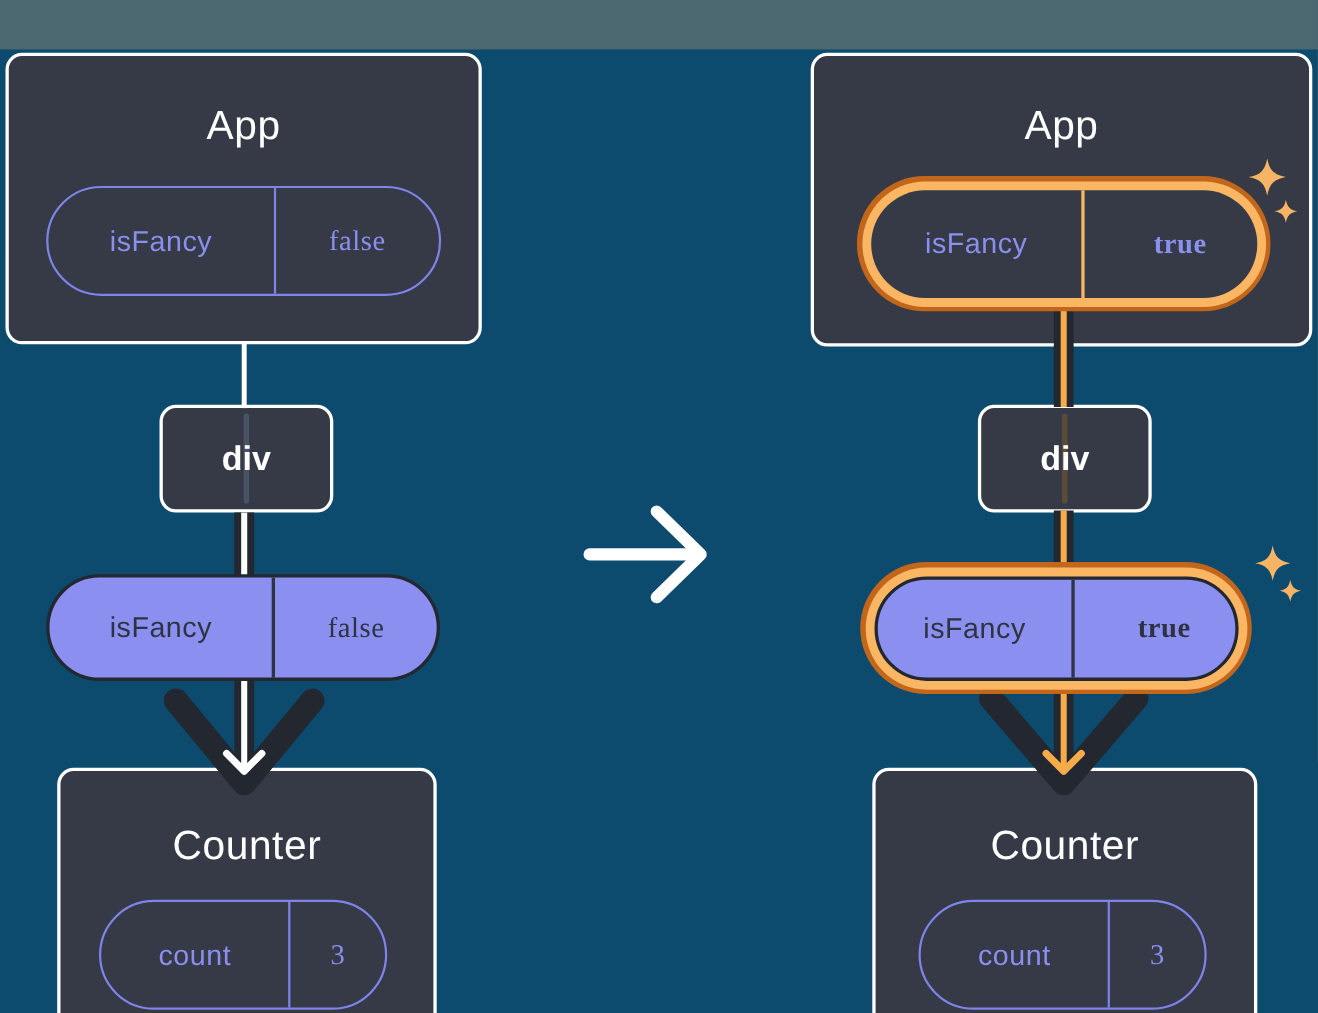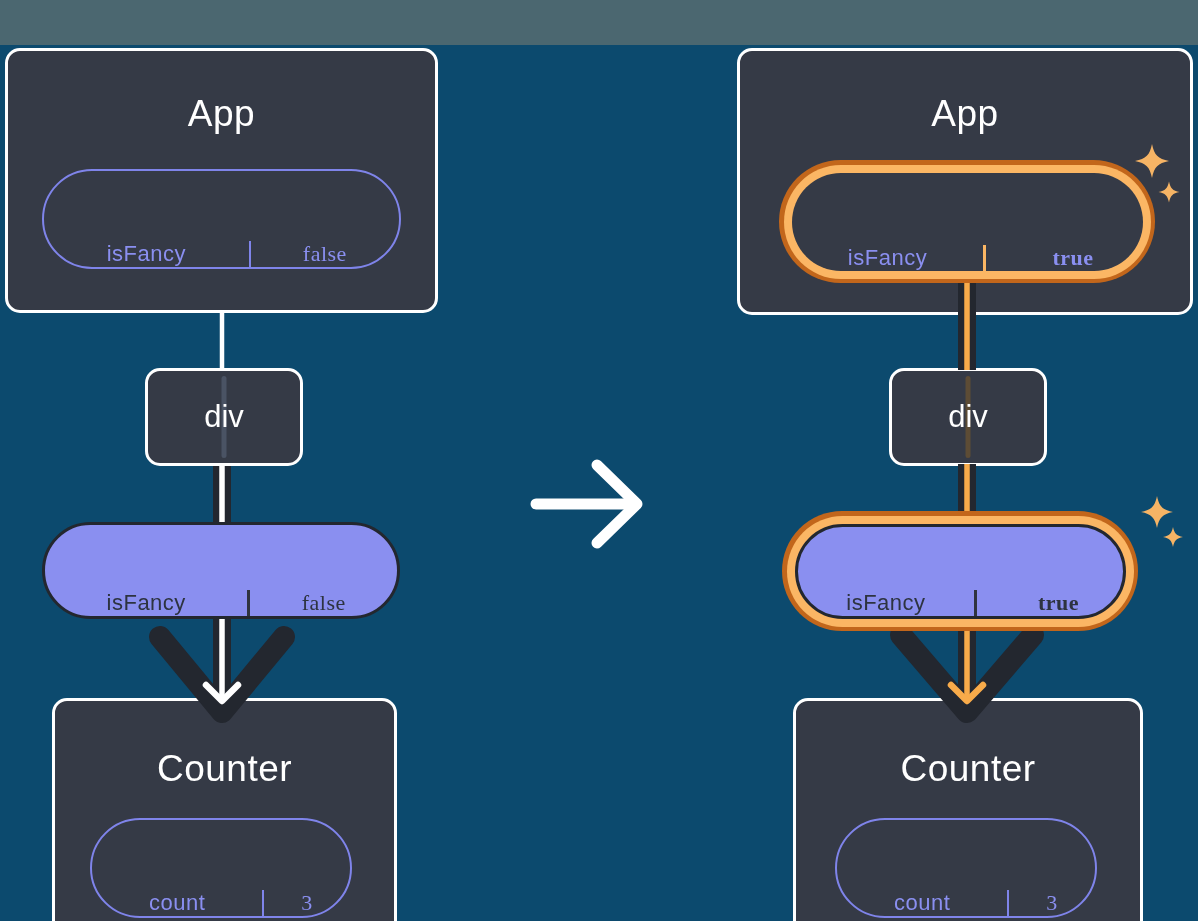--- a/index.html
+++ b/index.html
@@ -14,32 +14,32 @@
   
   .node{
     position:absolute;background:#353a46;border:3px solid #ffffff;
     border-radius:15px;box-sizing:border-box;z-index:10;
   }
   .node-title{
     position:absolute;left:0;right:0;text-align:center;color:#ffffff;
     font-size:37px;font-weight:500;letter-spacing:.5px;
   }
   .div-node{display:flex;align-items:center;justify-content:center;
-    color:#ffffff;font-size:31px;font-weight:400;}
+    color:#ffffff;font-size:31px;font-weight:700;}
   .pass-line{
     position:absolute;top:5px;bottom:5px;left:50%;width:5px;
     transform:translateX(-50%);border-radius:3px;
   }
   .pass-slate{background:#4a5364;}
   .pass-amber{background:#5d4c35;}
 
   
   .pill{
     position:absolute;display:flex;box-sizing:border-box;border-radius:999px;
-    z-index:30;font-size:22px;letter-spacing:.5px;align-items:flex-end;
+    z-index:30;font-size:26px;letter-spacing:.5px;
   }
   .pill-cell{display:flex;align-items:center;justify-content:center;box-sizing:border-box;}
   .cell-key{flex:58 0 0;}
   .cell-val{flex:42 0 0;font-family:Liberation Serif, serif;}
   .counter-pill .cell-key{flex:66.5 0 0;}
   .counter-pill .cell-val{flex:33.5 0 0;}
   .pill-outline{border:2.5px solid #7f84ea;color:#8a8ff0;}
   .pill-outline .cell-key{border-right:2.5px solid #7f84ea;}
   .pill-filled{background:#8a8ff0;border:3px solid #23272f;color:#2d3340;}
   .pill-filled .cell-key{border-right:3px solid #2f3440;}

